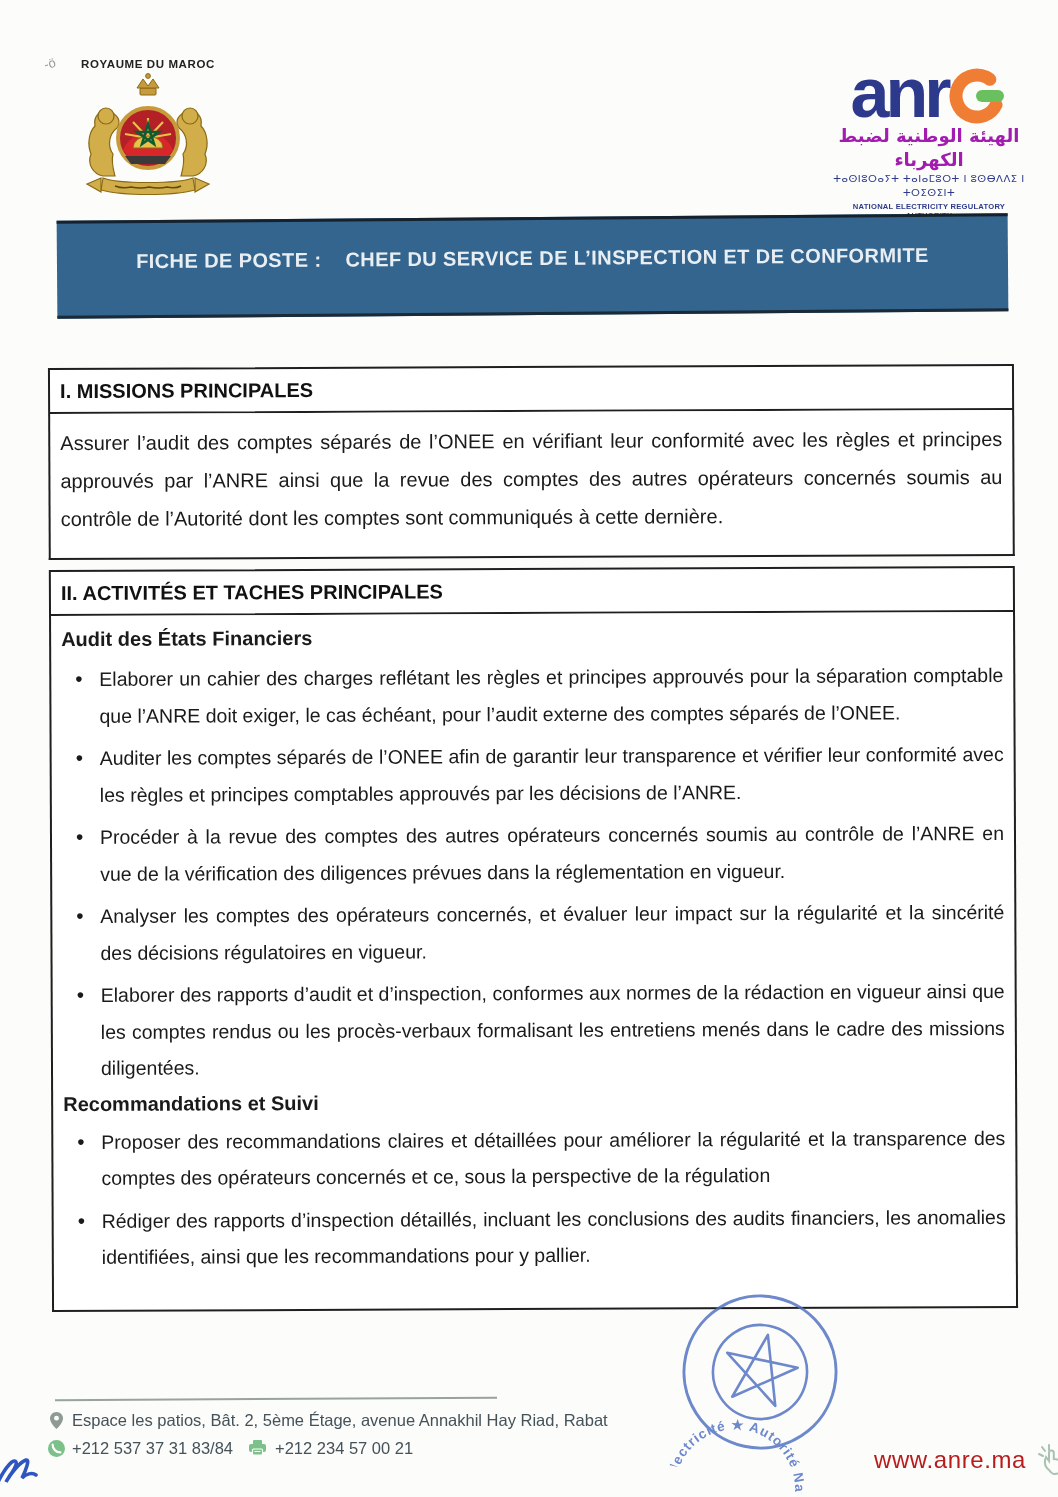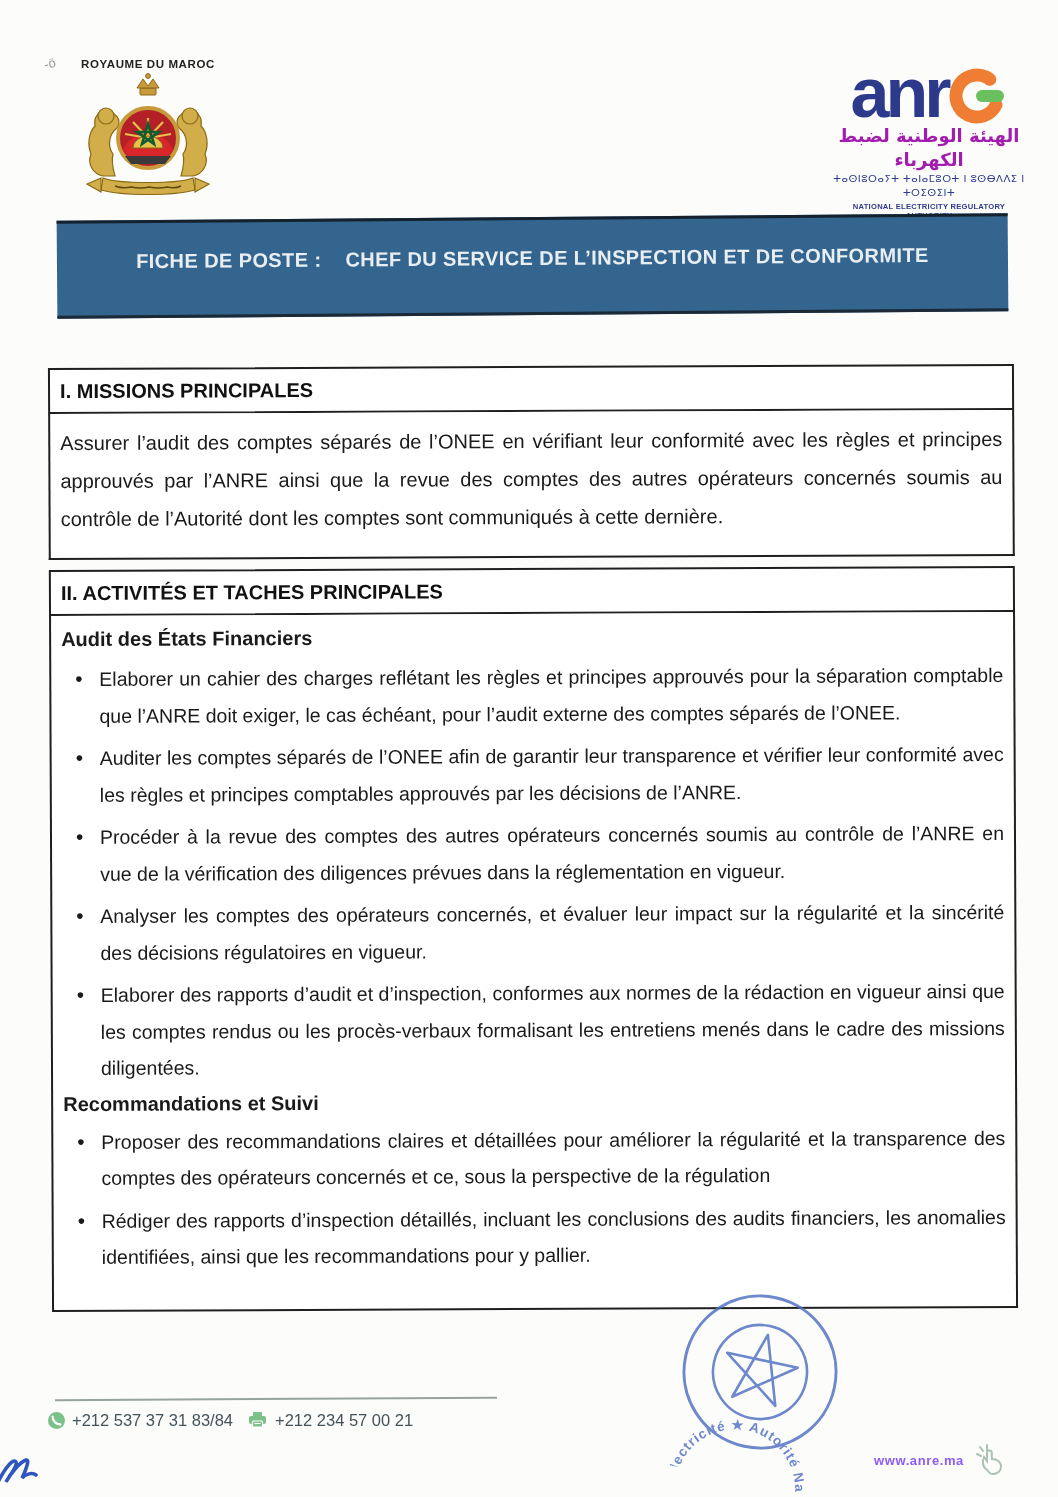--- a/index.html
+++ b/index.html
@@ -54,21 +54,21 @@
   }
   
   .stamp{position:absolute;left:650px;top:1262px;width:220px;height:220px;transform:rotate(12deg);opacity:.82;}
   
   .foot-rule{position:absolute;left:55px;top:1398px;width:442px;height:2px;background:#97a39f;transform:rotate(-0.3deg);}
   .footer{position:absolute;left:46px;top:1408px;color:#44525a;font-size:16.5px;}
   .frow{display:flex;align-items:center;margin-bottom:4px;line-height:24px;}
   .ficon{display:inline-flex;width:20px;justify-content:center;margin-right:6px;}
   .fax-icon{margin-left:14px;margin-right:8px;}
   .website{position:absolute;left:874px;top:1444px;display:flex;align-items:center;}
-  .website .url{font-weight:bold;font-size:13px;color:#8b5cf6;letter-spacing:.6px;}
+  .website .url{font-weight:normal;font-size:24px;color:#b91c1c;letter-spacing:.6px;}
   .click-ic{margin-left:10px;}
   .initials{position:absolute;left:-4px;top:1448px;}
 </style>
 </head>
 <body>
 
 <div class="coat">
   <div class="kingdom">ROYAUME DU MAROC</div>
   <svg width="150" height="132" viewBox="0 0 150 132">
 
@@ -160,20 +160,29 @@
   <text fill="#4f6fc2" font-size="13.5" font-weight="bold" font-family="Liberation Sans, sans-serif" letter-spacing="1">
     <textPath href="#stamp-circle" startOffset="1">Autorité Nationale de Régulation de l’Electricité ★</textPath>
   </text>
   <path d="M110 72 L132 140 L74 98 L146 98 L88 140 Z" fill="none" stroke="#4f6fc2" stroke-width="2.6" stroke-linejoin="round"></path>
 </svg>
 
 <div class="foot-rule"></div>
 <div class="footer">
   <div class="frow">
     <span class="ficon">
+      <svg width="13" height="17" viewBox="0 0 13 17">
+          <path d="M6.5 0 C2.9 0 0 2.9 0 6.4 C0 11 6.5 17 6.5 17 C6.5 17 13 11 13 6.4 C13 2.9 10.1 0 6.5 0 Z" fill="#8e9a94"></path>
+          <circle cx="6.5" cy="6.2" r="2.4" fill="#fff"></circle>
+        </svg>
+    </span>
+    <span>Espace les patios, Bât. 2, 5ème Étage, avenue Annakhil Hay Riad, Rabat</span>
+  </div>
+  <div class="frow">
+    <span class="ficon">
       <svg width="17" height="17" viewBox="0 0 17 17">
           <circle cx="8.5" cy="8.5" r="8.5" fill="#7cc08a"></circle>
           <path d="M4.6 4.6 C4.6 9 8 12.4 12.4 12.4" fill="none" stroke="#fff" stroke-width="2.2" stroke-linecap="round"></path>
         </svg>
     </span>
     <span>+212 537 37 31 83/84</span>
     <span class="ficon fax-icon">
       <svg width="17" height="16" viewBox="0 0 17 16">
           <rect x="4" y="0" width="9" height="5" rx="1" fill="#7cc08a"></rect>
           <rect x="0" y="4" width="17" height="8" rx="2" fill="#7cc08a"></rect>

